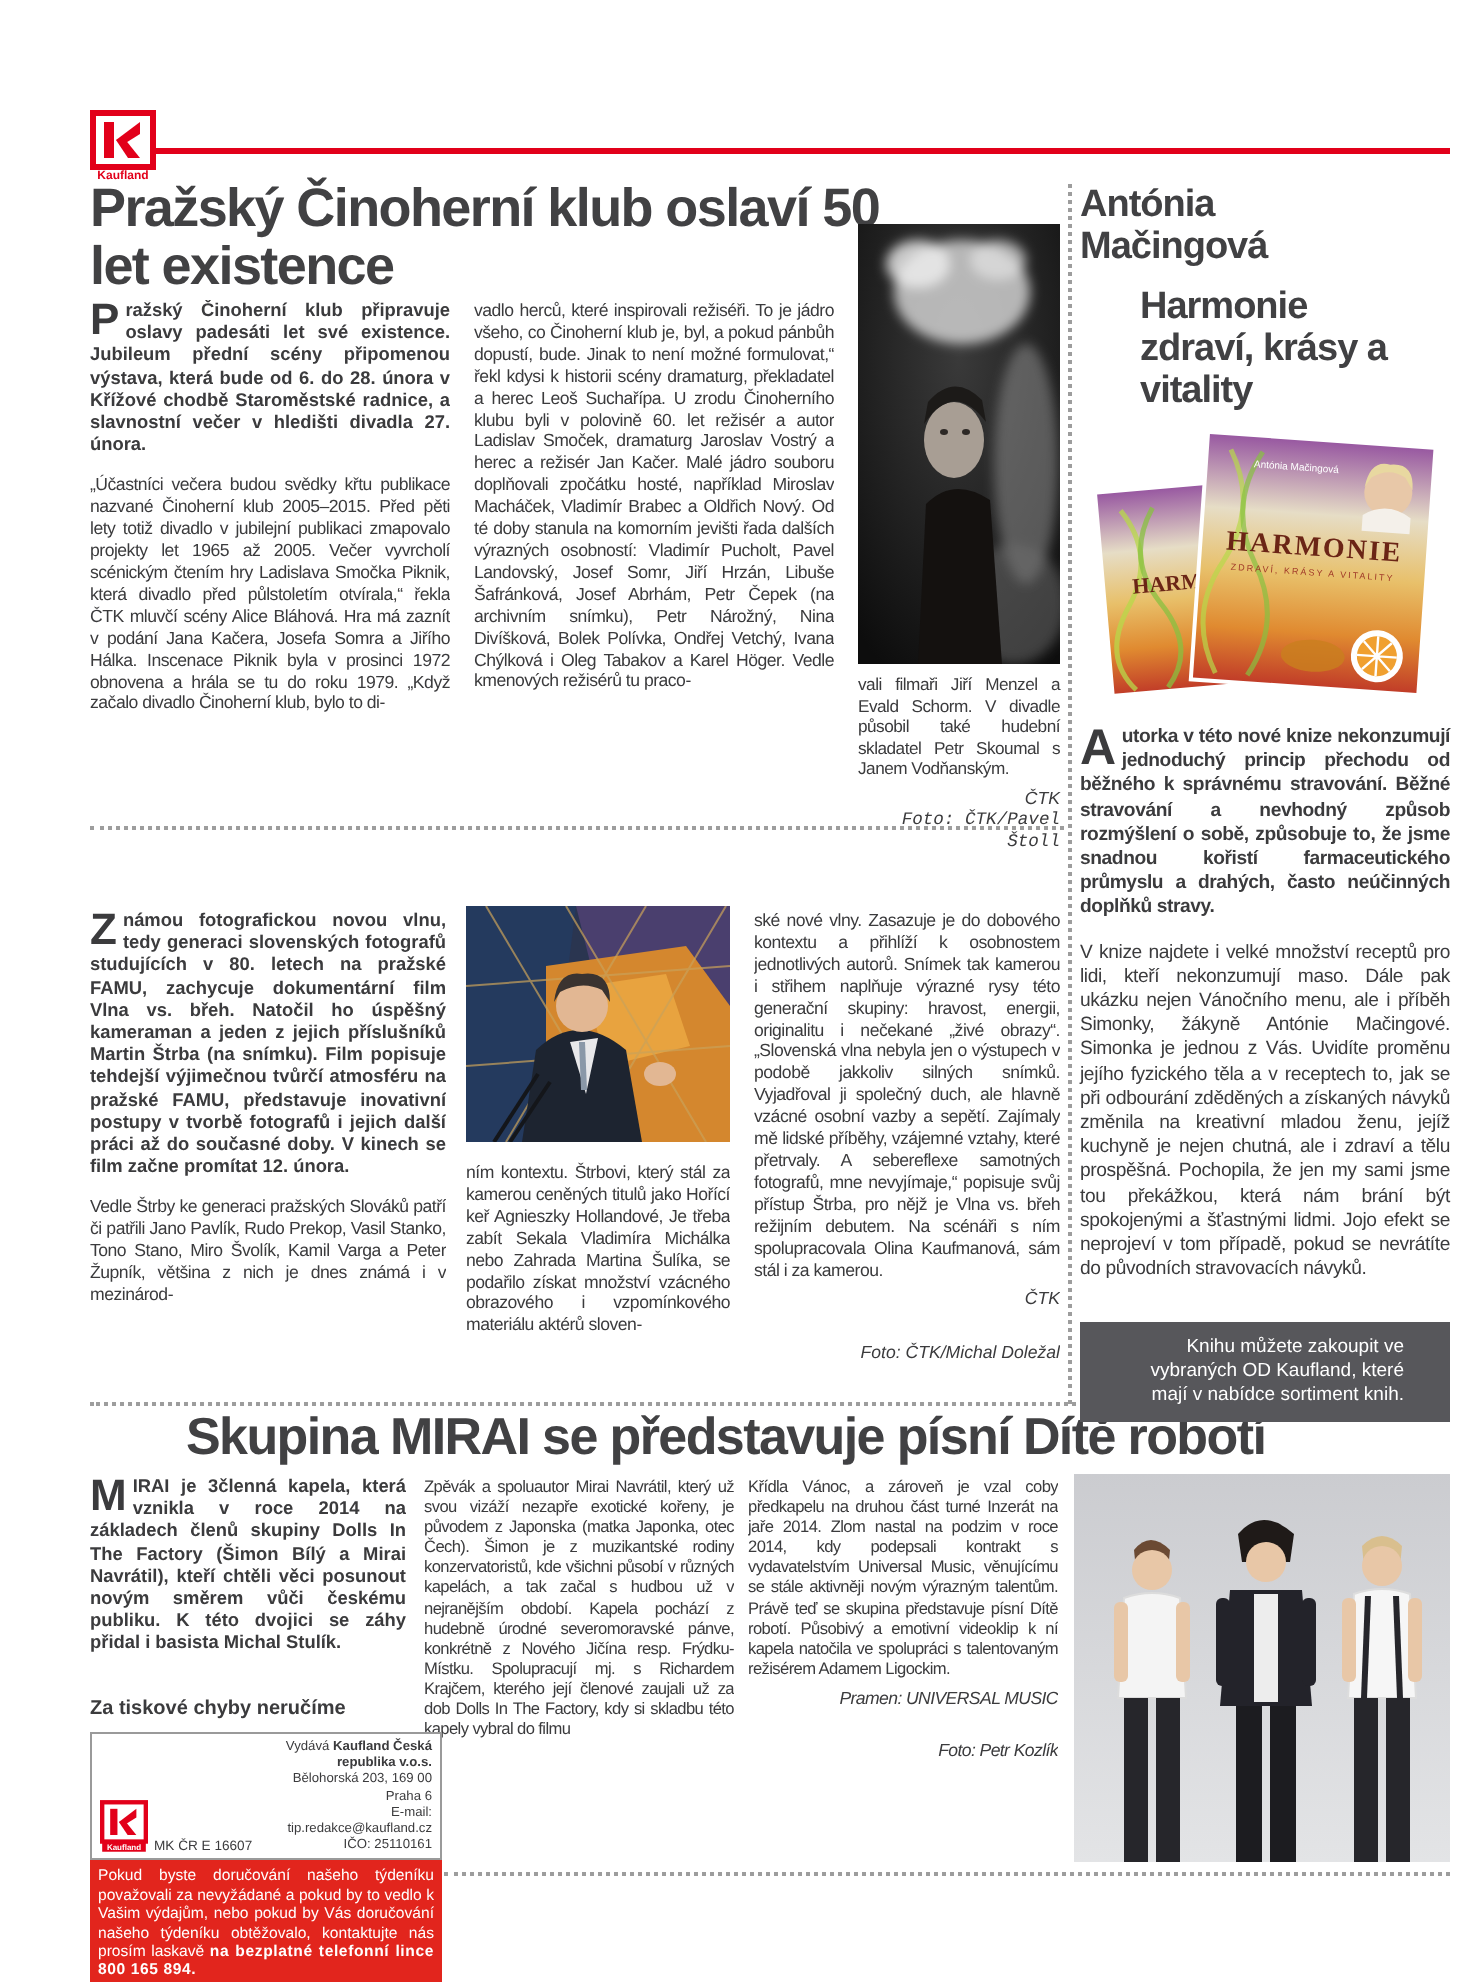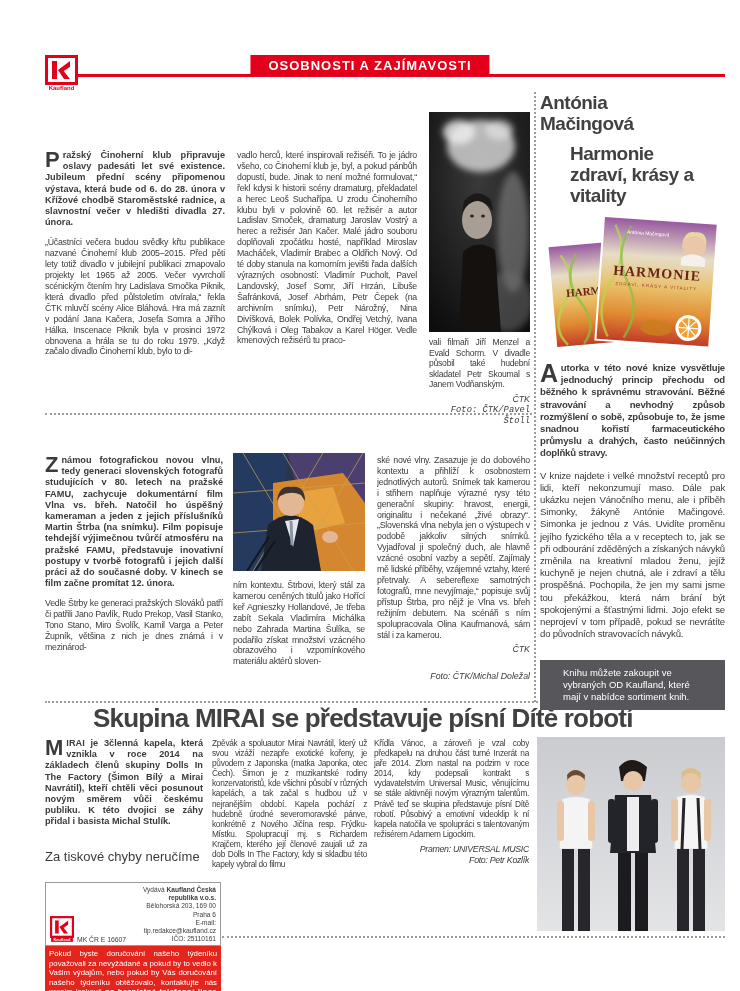--- a/index.html
+++ b/index.html
@@ -50,25 +50,25 @@
 
   
   .sidebar{position:absolute;left:540px;top:92px;width:185px;}
   .sb-title{font-weight:bold;color:#414143;font-size:19px;line-height:21px;letter-spacing:-0.5px;}
   .sb-title.t1{width:130px;margin-bottom:9px;}
   .sb-title.t2{width:140px;margin-bottom:10px;margin-left:30px;}
   .sb-body{font-size:9.6px;line-height:12.2px;text-align:justify;letter-spacing:-0.2px;}
   .sb-body p{margin:0 0 10px 0;}
   .sb-lead{font-weight:bold;}
   .sb-drop{float:left;font-size:25px;line-height:21px;font-weight:bold;padding:1px 3px 0 0;}
-  .promo{background:#57575b;color:#fff;text-align:left;font-size:9.5px;line-height:12px;padding:7px 23px;margin-top:20px;}
+  .promo{background:#57575b;color:#fff;text-align:right;font-size:9.5px;line-height:12px;padding:7px 23px;margin-top:20px;}
 
   
   .footer{position:absolute;left:45px;top:849px;width:176px;}
-  .f-disc{font-size:13px;font-weight:normal;margin-bottom:18px;}
+  .f-disc{font-size:10px;font-weight:bold;margin-bottom:6px;}
   .f-box{border:1px solid #9a9a9a;padding:3px 4px 2px;display:flex;align-items:flex-end;gap:4px;background:#fff;}
   .f-left{display:flex;align-items:flex-end;gap:3px;}
   .f-reg{font-size:6.8px;white-space:nowrap;}
   .f-right{flex:1;text-align:right;font-size:6.6px;line-height:8.2px;}
   .f-warn{background:#e2251d;color:#fff;font-size:7.8px;line-height:9.4px;padding:3px 4px;text-align:justify;}
   .f-warn b{letter-spacing:0.3px;}
   .f-ctk{font-size:8px;margin-top:4px;}
   .ctk-bottom{position:absolute;left:45px;top:931px;font-size:8px;}
 </style>
 </head>
@@ -77,22 +77,22 @@
 <div class="page">
 
   <div class="redline"></div>
   <svg class="klogo" width="33" height="37" viewBox="0 0 33 37">
     <rect x="1.5" y="1.5" width="30" height="27" fill="#ffffff" stroke="#e2001a" stroke-width="3"></rect>
     <rect x="7" y="6" width="5" height="18" fill="#e2001a"></rect>
     <polygon points="13,15 25,6 25,12 17,17" fill="#e2001a"></polygon>
     <polygon points="13,15 17,14 25,24 25,24 19,24" fill="#e2001a"></polygon>
     <text x="16.5" y="34.5" font-size="6" font-weight="bold" fill="#e2001a" text-anchor="middle">Kaufland</text>
   </svg>
-  <div class="banner">OSOBNOSTI A ZAJÍMAVOSTI</div>
-
+
+  <div class="h1 a1-title">Pražský Činoherní klub oslaví 50 let existence</div>
 
   <div class="col a1-col1">
     <p class="lead"><span class="dropcap">P</span><span>ražský Činoherní klub připravuje oslavy padesáti let své existence. Jubileum přední scény připomenou výstava, která bude od 6. do 28. února v Křížové chodbě Staroměstské radnice, a slavnostní večer v hledišti divadla 27. února.</span></p>
     <p class="body-t">„Účastníci večera budou svědky křtu publikace nazvané Činoherní klub 2005–2015. Před pěti lety totiž divadlo v jubilejní publikaci zmapovalo projekty let 1965 až 2005. Večer vyvrcholí scénickým čtením hry Ladislava Smočka Piknik, která divadlo před půlstoletím otvírala,“ řekla ČTK mluvčí scény Alice Bláhová. Hra má zaznít v podání Jana Kačera, Josefa Somra a Jiřího Hálka. Inscenace Piknik byla v prosinci 1972 obnovena a hrála se tu do roku 1979. „Když začalo divadlo Činoherní klub, bylo to di-</p>
   </div>
   <div class="col a1-col2">
     <p class="body-t">vadlo herců, které inspirovali režiséři. To je jádro všeho, co Činoherní klub je, byl, a pokud pánbůh dopustí, bude. Jinak to není možné formulovat,“ řekl kdysi k historii scény dramaturg, překladatel a herec Leoš Suchařípa. U zrodu Činoherního klubu byli v polovině 60. let režisér a autor Ladislav Smoček, dramaturg Jaroslav Vostrý a herec a režisér Jan Kačer. Malé jádro souboru doplňovali zpočátku hosté, například Miroslav Macháček, Vladimír Brabec a Oldřich Nový. Od té doby stanula na komorním jevišti řada dalších výrazných osobností: Vladimír Pucholt, Pavel Landovský, Josef Somr, Jiří Hrzán, Libuše Šafránková, Josef Abrhám, Petr Čepek (na archivním snímku), Petr Nárožný, Nina Divíšková, Bolek Polívka, Ondřej Vetchý, Ivana Chýlková i Oleg Tabakov a Karel Höger. Vedle kmenových režisérů tu praco-</p>
   </div>
 
   <svg class="a1-photo" viewBox="0 0 101 220">
@@ -172,21 +172,21 @@
 
   <div class="col a3-col1">
     <p class="lead"><span class="dropcap">M</span><span>IRAI je 3členná kapela, která vznikla v roce 2014 na základech členů skupiny Dolls In The Factory (Šimon Bílý a Mirai Navrátil), kteří chtěli věci posunout novým směrem vůči českému publiku. K této dvojici se záhy přidal i basista Michal Stulík.</span></p>
   </div>
   <div class="col a3-col2 a3-t">
     <p>Zpěvák a spoluautor Mirai Navrátil, který už svou vizáží nezapře exotické kořeny, je původem z Japonska (matka Japonka, otec Čech). Šimon je z muzikantské rodiny konzervatoristů, kde všichni působí v různých kapelách, a tak začal s hudbou už v nejranějším období. Kapela pochází z hudebně úrodné severomoravské pánve, konkrétně z Nového Jičína resp. Frýdku-Místku. Spolupracují mj. s Richardem Krajčem, kterého její členové zaujali už za dob Dolls In The Factory, kdy si skladbu této kapely vybral do filmu</p>
   </div>
   <div class="col a3-col3 a3-t">
     <p style="margin-bottom:5px;">Křídla Vánoc, a zároveň je vzal coby předkapelu na druhou část turné Inzerát na jaře 2014. Zlom nastal na podzim v roce 2014, kdy podepsali kontrakt s vydavatelstvím Universal Music, věnujícímu se stále aktivněji novým výrazným talentům. Právě teď se skupina představuje písní Dítě robotí. Působivý a emotivní videoklip k ní kapela natočila ve spolupráci s talentovaným režisérem Adamem Ligockim.</p>
     <div class="credits">Pramen: UNIVERSAL MUSIC</div>
-    <div class="credits" style="margin-top:0;font-style:italic;">Foto: Petr Kozlík</div>
+    <div class="credits" style="margin-top:15px;font-style:italic;">Foto: Petr Kozlík</div>
   </div>
 
   <svg class="a3-photo" viewBox="0 0 188 194">
     <defs>
       <linearGradient id="bg3" x1="0" y1="0" x2="0" y2="1">
         <stop offset="0%" stop-color="#cbccd0"></stop>
           <stop offset="100%" stop-color="#e3e4e6"></stop>
       </linearGradient>
     </defs>
     <rect width="188" height="194" fill="url(#bg3)"></rect>
@@ -260,21 +260,21 @@
         <text x="117" y="62" font-size="14" font-family="'Liberation Serif',serif" font-weight="bold" fill="#6b2516" text-anchor="middle" letter-spacing="1">HARMONIE</text>
         <text x="117" y="72" font-size="4.5" fill="#a03828" text-anchor="middle" letter-spacing="1">ZDRAVÍ, KRÁSY A VITALITY</text>
         <circle cx="152" cy="110" r="13" fill="#ffffff"></circle>
         <circle cx="152" cy="110" r="10" fill="#f0a030"></circle>
         <path d="M152,100 L152,120 M142,110 L162,110 M145,103 L159,117 M159,103 L145,117" stroke="#ffffff" stroke-width="1.2"></path>
         <ellipse cx="120" cy="112" rx="16" ry="8" fill="#c9801e" opacity="0.8"></ellipse>
       </g>
     </svg>
 
     <div class="sb-body" style="margin-top:10px;">
-      <p class="sb-lead"><span class="sb-drop">A</span><span>utorka v této nové knize vysvětluje jednoduchý princip přechodu od běžného k správnému stravování. Běžné stravování a nevhodný způsob rozmýšlení o sobě, způsobuje to, že jsme snadnou kořistí farmaceutického průmyslu a drahých, často neúčinných doplňků stravy.</span></p>
+      <p class="sb-lead"><span class="sb-drop">A</span><span>utorka v této nové knize nekonzumují jednoduchý princip přechodu od běžného k správnému stravování. Běžné stravování a nevhodný způsob rozmýšlení o sobě, způsobuje to, že jsme snadnou kořistí farmaceutického průmyslu a drahých, často neúčinných doplňků stravy.</span></p>
       <p>V knize najdete i velké množství receptů pro lidi, kteří nekonzumují maso. Dále pak ukázku nejen Vánočního menu, ale i příběh Simonky, žákyně Antónie Mačingové. Simonka je jednou z Vás. Uvidíte proměnu jejího fyzického těla a v receptech to, jak se při odbourání zděděných a získaných návyků změnila na kreativní mladou ženu, jejíž kuchyně je nejen chutná, ale i zdraví a tělu prospěšná. Pochopila, že jen my sami jsme tou překážkou, která nám brání být spokojenými a šťastnými lidmi. Jojo efekt se neprojeví v tom případě, pokud se nevrátíte do původních stravovacích návyků.</p>
     </div>
     <div class="promo">Knihu můžete zakoupit ve vybraných OD Kaufland, které mají v nabídce sortiment knih.</div>
   </div>
 
   <div class="footer">
     <div class="f-disc">Za tiskové chyby neručíme</div>
     <div class="f-box">
       <div class="f-left">
         <svg width="24" height="27" viewBox="0 0 33 37">

